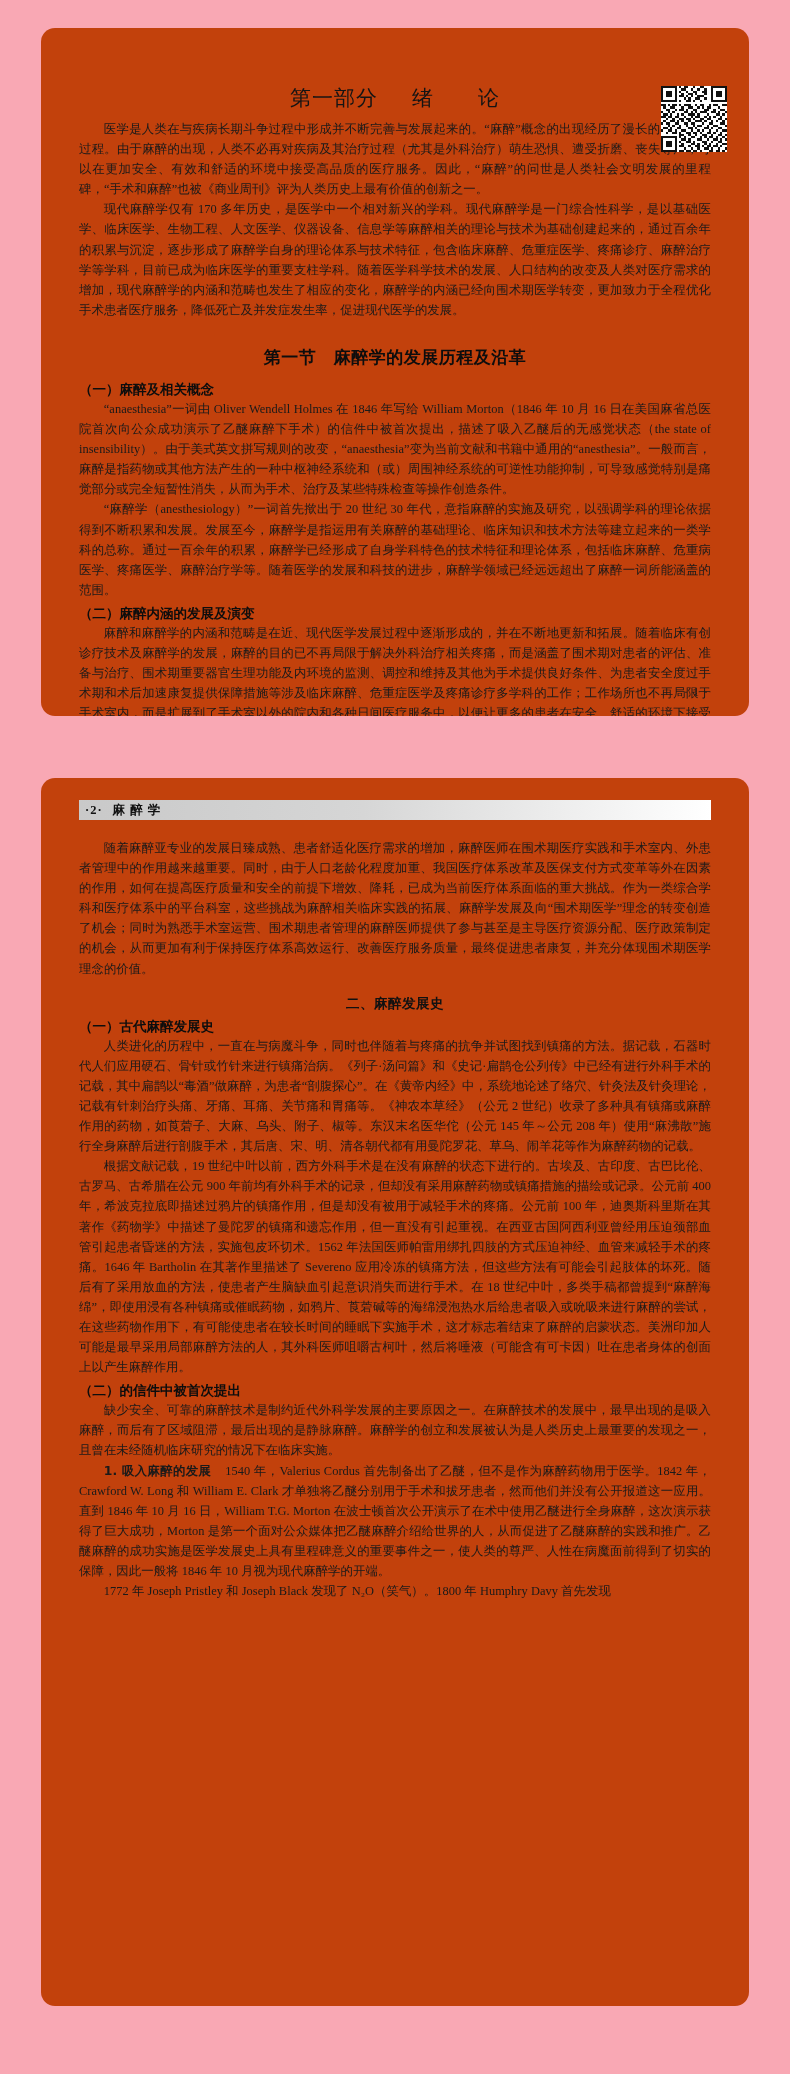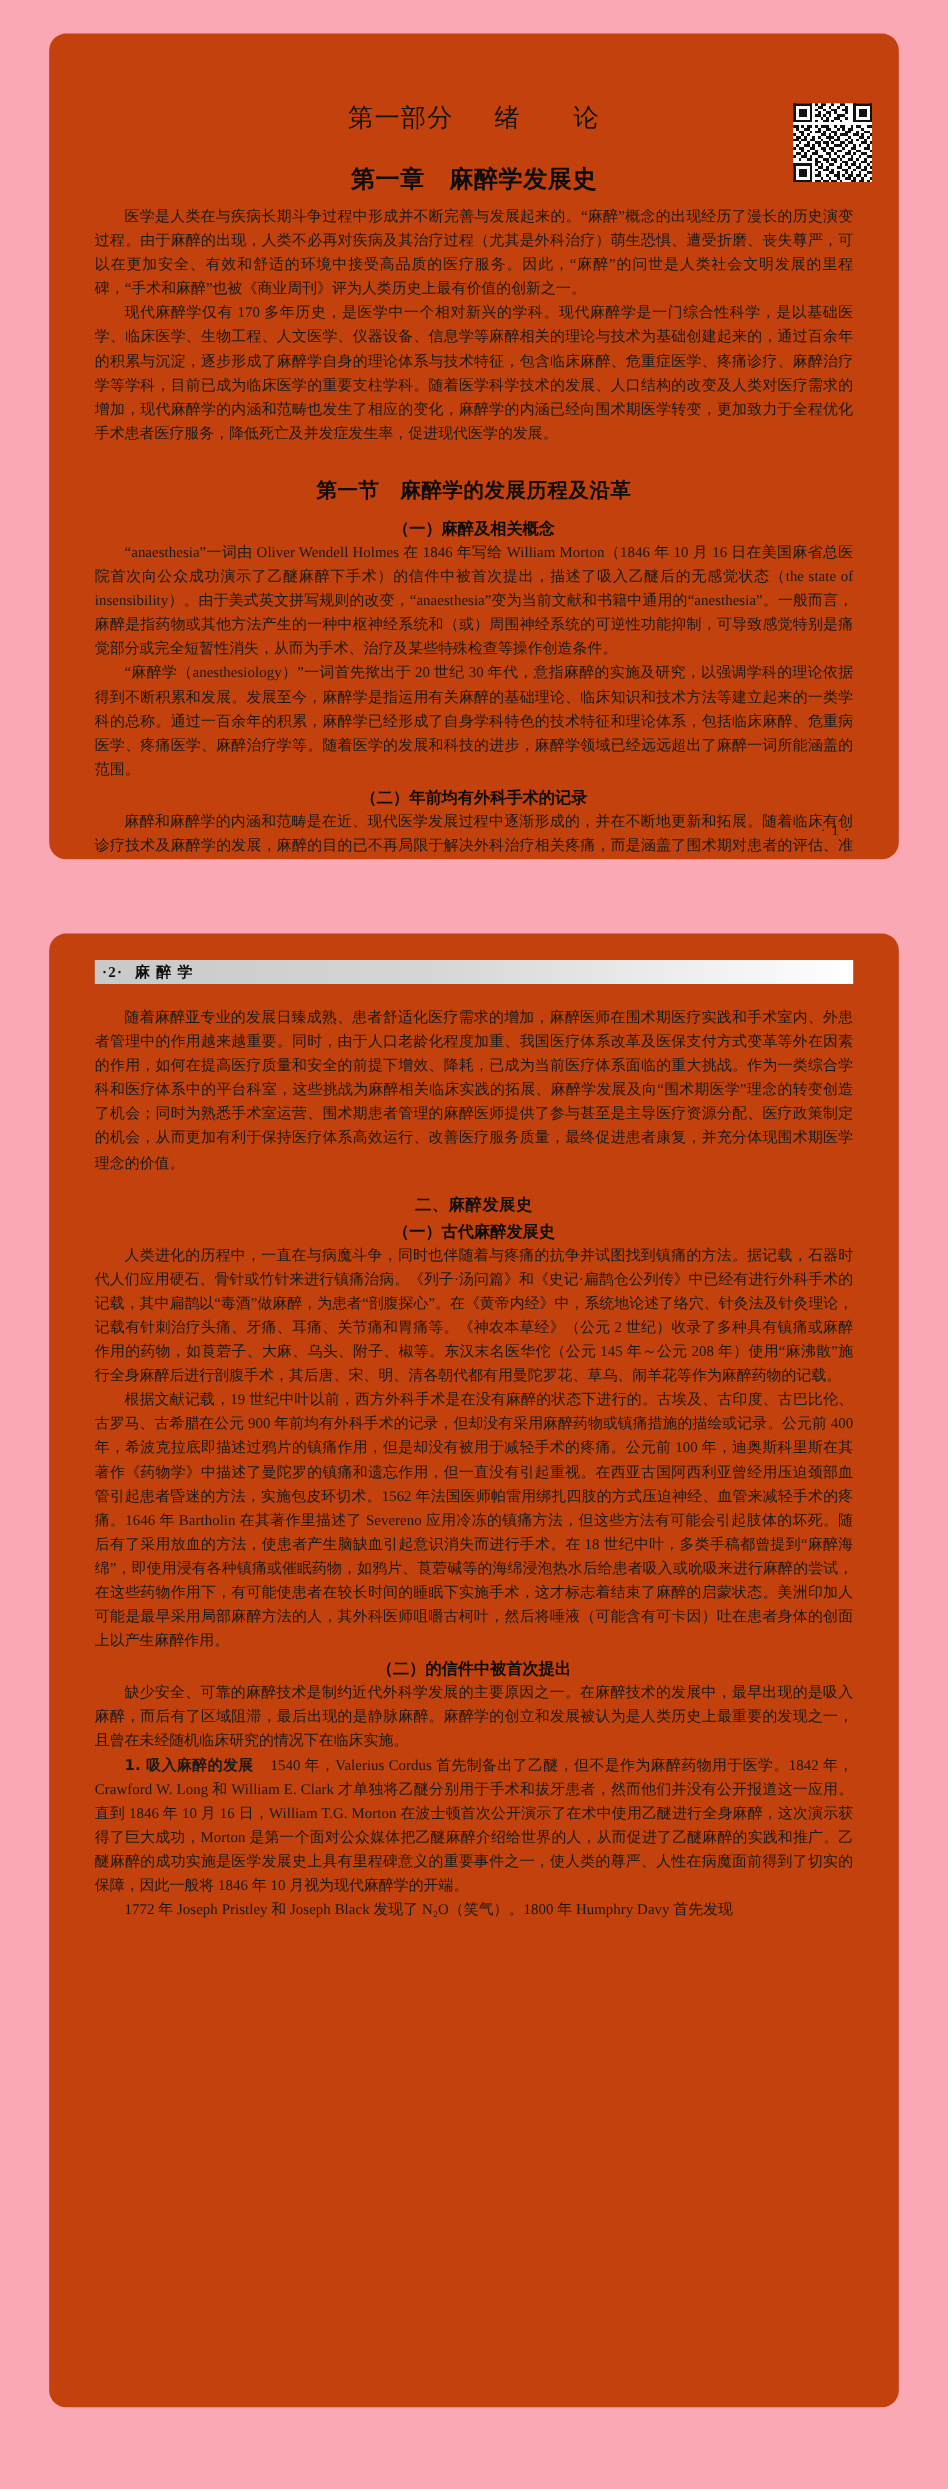--- a/index.html
+++ b/index.html
@@ -89,21 +89,21 @@
     color: #111;
     font-family: "Liberation Serif", "DejaVu Serif", serif;
     letter-spacing: 0.5px;
   }
   .item-title {
     font-size: 13.5px;
     font-weight: 700;
     margin: 5px 0 0 0;
     color: #0d0d0d;
     font-family: Liberation Sans, sans-serif;
-    text-align: center;
+    text-align: left;
   }
 
   
   p.body {
     font-size: 12.4px;
     line-height: 1.62;
     text-align: justify;
     text-justify: inter-ideograph;
     margin: 0;
     color: #1a1a1a;
@@ -374,34 +374,33 @@
             <rect x="24" y="28" width="2" height="1"></rect>
           <rect x="27" y="28" width="1" height="1"></rect>
         </g>
       </svg>
     </div>
 
     <h1 class="part-title">
       <span>第一部分</span><span class="gap"></span><span>绪　　论</span>
     </h1>
 
-    <h2 class="chapter-title">第一章　麻醉学发展史</h2>
 
     <div class="spacer-sm"></div>
 
     <p class="body">医学是人类在与疾病长期斗争过程中形成并不断完善与发展起来的。“麻醉”概念的出现经历了漫长的历史演变过程。由于麻醉的出现，人类不必再对疾病及其治疗过程（尤其是外科治疗）萌生恐惧、遭受折磨、丧失尊严，可以在更加安全、有效和舒适的环境中接受高品质的医疗服务。因此，“麻醉”的问世是人类社会文明发展的里程碑，“手术和麻醉”也被《商业周刊》评为人类历史上最有价值的创新之一。</p>
     <p class="body">现代麻醉学仅有 170 多年历史，是医学中一个相对新兴的学科。现代麻醉学是一门综合性科学，是以基础医学、临床医学、生物工程、人文医学、仪器设备、信息学等麻醉相关的理论与技术为基础创建起来的，通过百余年的积累与沉淀，逐步形成了麻醉学自身的理论体系与技术特征，包含临床麻醉、危重症医学、疼痛诊疗、麻醉治疗学等学科，目前已成为临床医学的重要支柱学科。随着医学科学技术的发展、人口结构的改变及人类对医疗需求的增加，现代麻醉学的内涵和范畴也发生了相应的变化，麻醉学的内涵已经向围术期医学转变，更加致力于全程优化手术患者医疗服务，降低死亡及并发症发生率，促进现代医学的发展。</p>
 
     <h3 class="section-title">第一节　麻醉学的发展历程及沿革</h3>
 
     <h5 class="item-title">（一）麻醉及相关概念</h5>
     <p class="body">“anaesthesia”一词由 Oliver Wendell Holmes 在 1846 年写给 William Morton（1846 年 10 月 16 日在美国麻省总医院首次向公众成功演示了乙醚麻醉下手术）的信件中被首次提出，描述了吸入乙醚后的无感觉状态（the state of insensibility）。由于美式英文拼写规则的改变，“anaesthesia”变为当前文献和书籍中通用的“anesthesia”。一般而言，麻醉是指药物或其他方法产生的一种中枢神经系统和（或）周围神经系统的可逆性功能抑制，可导致感觉特别是痛觉部分或完全短暂性消失，从而为手术、治疗及某些特殊检查等操作创造条件。</p>
     <p class="body">“麻醉学（anesthesiology）”一词首先揿出于 20 世纪 30 年代，意指麻醉的实施及研究，以强调学科的理论依据得到不断积累和发展。发展至今，麻醉学是指运用有关麻醉的基础理论、临床知识和技术方法等建立起来的一类学科的总称。通过一百余年的积累，麻醉学已经形成了自身学科特色的技术特征和理论体系，包括临床麻醉、危重病医学、疼痛医学、麻醉治疗学等。随着医学的发展和科技的进步，麻醉学领域已经远远超出了麻醉一词所能涵盖的范围。</p>
 
-    <h5 class="item-title">（二）年前均有外科手术的记录</h5>
+    <h5 class="item-title">（二）麻醉内涵的发展及演变</h5>
     <p class="body">麻醉和麻醉学的内涵和范畴是在近、现代医学发展过程中逐渐形成的，并在不断地更新和拓展。随着临床有创诊疗技术及麻醉学的发展，麻醉的目的已不再局限于解决外科治疗相关疼痛，而是涵盖了围术期对患者的评估、准备与治疗、围术期重要器官生理功能及内环境的监测、调控和维持及其他为手术提供良好条件、为患者安全度过手术期和术后加速康复提供保障措施等涉及临床麻醉、危重症医学及疼痛诊疗多学科的工作；工作场所也不再局限于手术室内，而是扩展到了手术室以外的院内和各种日间医疗服务中，以便让更多的患者在安全、舒适的环境下接受复杂、有创的诊疗操作。</p>
 
     <div class="folio-bottom">· 1 ·</div>
   </div>
 
   <div class="page page-two">
 
     <div class="running-head">
       <span class="folio">·2·</span>
       <span>麻 醉 学</span>

